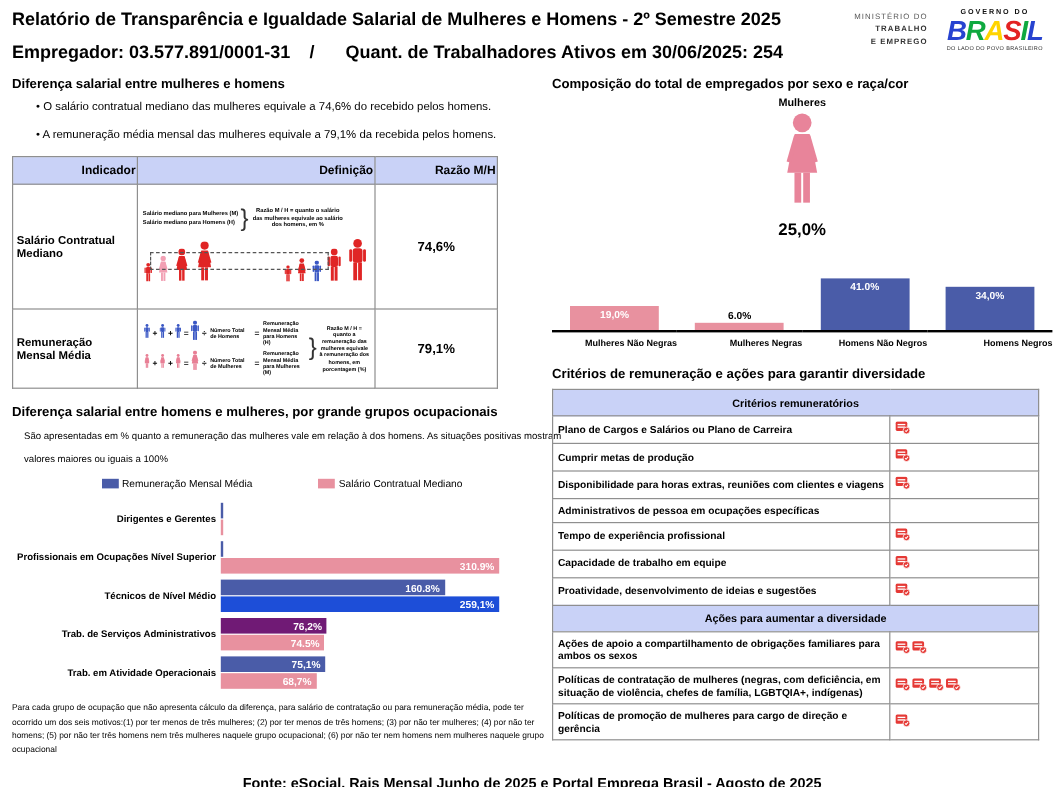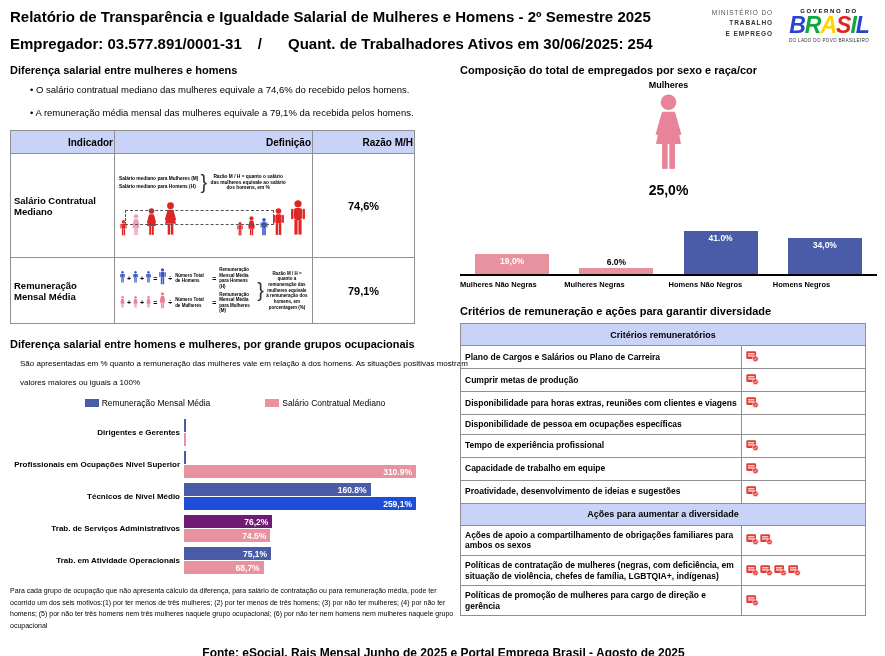--- a/index.html
+++ b/index.html
@@ -4,21 +4,21 @@
 <style>
   html,body{margin:0;padding:0;background:#fff;}
   body{width:885px;height:656px;overflow:hidden;font-family:"Liberation Sans",sans-serif;color:#000;}
   .page{position:relative;width:885px;height:608px;box-sizing:border-box;padding:8px 8px 0 10px;}
 
   
   .hdr{display:flex;justify-content:space-between;align-items:flex-start;}
   .title{font-size:15px;font-weight:bold;}
   .subtitle{font-size:15px;font-weight:bold;margin-top:10px;}
   .subtitle .sep{margin:0 26px 0 16px;}
-  .logos{display:flex;margin-right:2px;}
+  .logos{display:flex;align-items:center;margin-right:2px;}
   .ministry{font-size:6.5px;letter-spacing:.9px;text-align:right;color:#555;line-height:1.6;margin-right:10px;}
   .ministry .b{font-weight:bold;color:#333;}
   .gov{text-align:center;width:92px;}
   .gov-top{font-size:6px;font-weight:bold;letter-spacing:1.6px;color:#111;}
   .gov-brand{font-size:23px;font-weight:900;font-style:italic;letter-spacing:-1px;line-height:1;}
   .gov-tag{font-size:4.6px;letter-spacing:.3px;color:#333;margin-top:1px;}
 
   
   .grid{display:flex;margin-top:12px;}
   .col-left{width:450px;}
@@ -63,21 +63,21 @@
   .picto .ppct{font-size:14px;font-weight:bold;margin-top:6px;}
 
   
   .schart{display:flex;margin-top:14px;width:417px;}
   .s-slot{flex:1;}
   .s-barwrap{height:62px;display:flex;flex-direction:column;justify-content:flex-end;align-items:center;border-bottom:2px solid #000;}
   .s-bar{width:74px;display:flex;justify-content:center;}
   .s-lab{font-size:8.5px;font-weight:bold;}
   .s-lab.in{color:#fff;padding-top:2px;}
   .s-lab.out{color:#000;margin-bottom:1px;}
-  .s-cat{font-size:7.5px;font-weight:bold;text-align:left;margin-top:4px;}
+  .s-cat{font-size:7.5px;font-weight:bold;text-align:right;margin-top:4px;}
 
   
   .ldesc{font-size:8px;line-height:2.4;margin:2px 10px 2px;width:448px;}
   .legend{display:flex;justify-content:center;gap:55px;margin:6px 0 10px;}
   .leg-item{display:flex;align-items:center;font-size:8.5px;}
   .leg-sw{width:14px;height:8px;margin-right:3px;display:inline-block;}
   .gchart{margin-top:4px;}
   .g-row{display:flex;align-items:center;margin-bottom:3px;}
   .g-lab{width:170px;font-size:8px;font-weight:bold;text-align:right;padding-right:4px;line-height:1.15;}
   .g-bars{width:232px;}
@@ -488,21 +488,21 @@
               <td class="c-lab">Disponibilidade para horas extras, reuniões com clientes e viagens</td>
               <td class="c-ico"><span><svg width="13" height="11" viewBox="0 0 20 17" xmlns="http://www.w3.org/2000/svg">
     <rect x="0.5" y="0.5" width="15" height="12" rx="2" fill="#e53935"></rect>
     <rect x="3" y="3.5" width="10" height="1.7" fill="#fff"></rect>
     <rect x="3" y="6.8" width="10" height="1.7" fill="#fff"></rect>
     <circle cx="14.5" cy="12" r="4.4" fill="#e53935" stroke="#fff" stroke-width="1"></circle>
     <path d="M12.6 12 l1.4 1.4 2.5 -2.9" stroke="#fff" stroke-width="1.3" fill="none"></path>
                   </svg></span></td>
             </tr>
             <tr>
-              <td class="c-lab">Disponibilidade de pessoa em ocupações específicas</td>
+              <td class="c-lab">Administrativos de pessoa em ocupações específicas</td>
               <td class="c-ico"></td>
             </tr>
             <tr>
               <td class="c-lab">Tempo de experiência profissional</td>
               <td class="c-ico"><span><svg width="13" height="11" viewBox="0 0 20 17" xmlns="http://www.w3.org/2000/svg">
     <rect x="0.5" y="0.5" width="15" height="12" rx="2" fill="#e53935"></rect>
     <rect x="3" y="3.5" width="10" height="1.7" fill="#fff"></rect>
     <rect x="3" y="6.8" width="10" height="1.7" fill="#fff"></rect>
     <circle cx="14.5" cy="12" r="4.4" fill="#e53935" stroke="#fff" stroke-width="1"></circle>
     <path d="M12.6 12 l1.4 1.4 2.5 -2.9" stroke="#fff" stroke-width="1.3" fill="none"></path>

